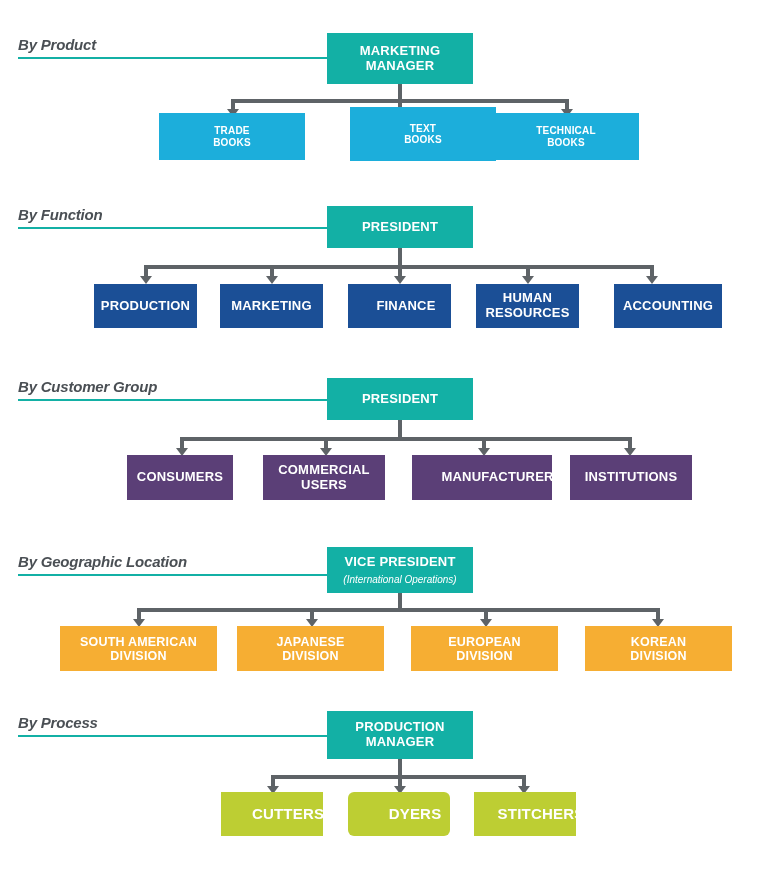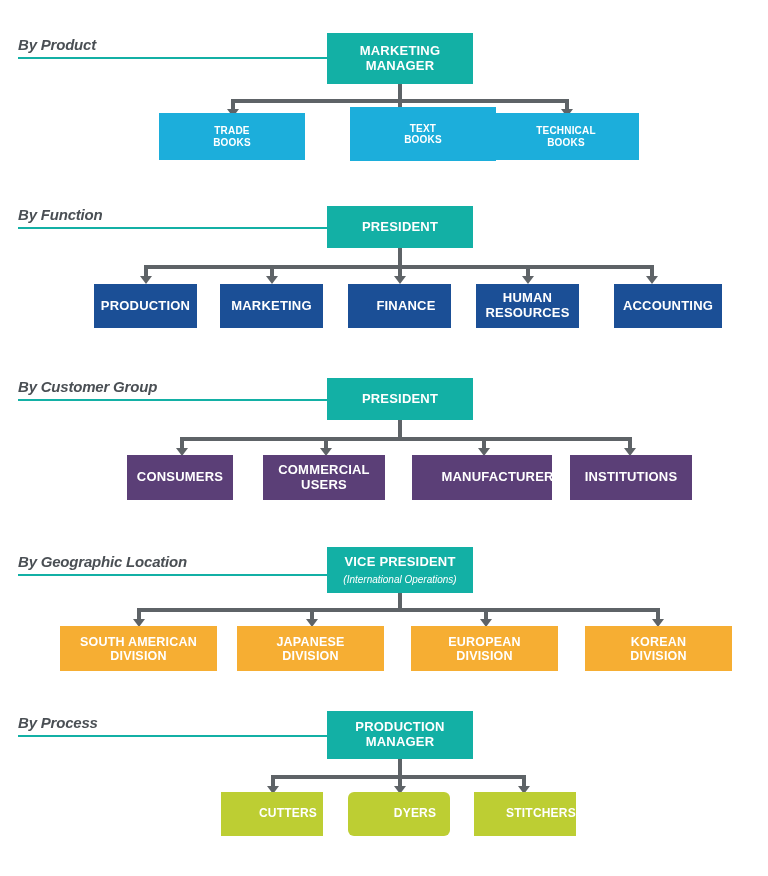--- a/index.html
+++ b/index.html
@@ -48,21 +48,21 @@
     font-weight: normal;
     font-size: 10px;
     letter-spacing: 0;
     margin-top: 5px;
   }
   .root-node { background: #13B0A5; font-size: 13px; }
   .lvl-blue   { background: #1CAEDB; font-size: 10px; }
   .lvl-navy   { background: #1B4F96; font-size: 13px; }
   .lvl-purple { background: #5B3F77; font-size: 13px; }
   .lvl-orange { background: #F6AE33; font-size: 12.5px; }
-  .lvl-green  { background: #BDCE33; font-size: 12px; padding-left: 36px; }
+  .lvl-green  { background: #BDCE33; font-size: 15px; padding-left: 36px; }
 
   
   .conn-v, .conn-h {
     position: absolute;
     background: #5e6367;
   }
   .conn-v { width: 4px; }
   .conn-h { height: 4px; }
   .arrow {
     position: absolute;

